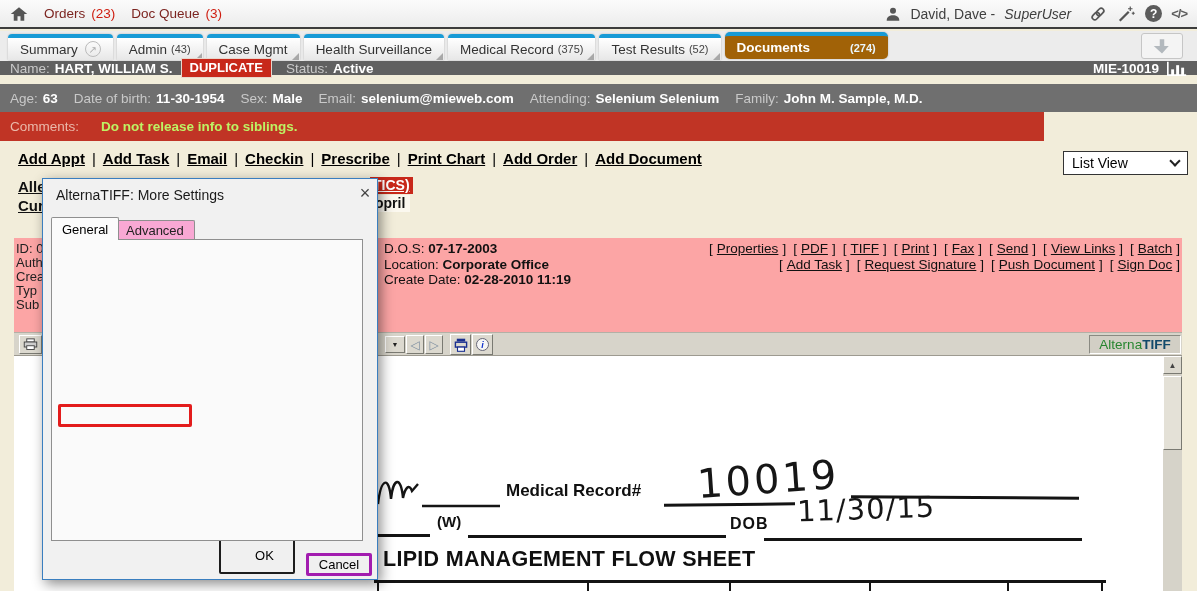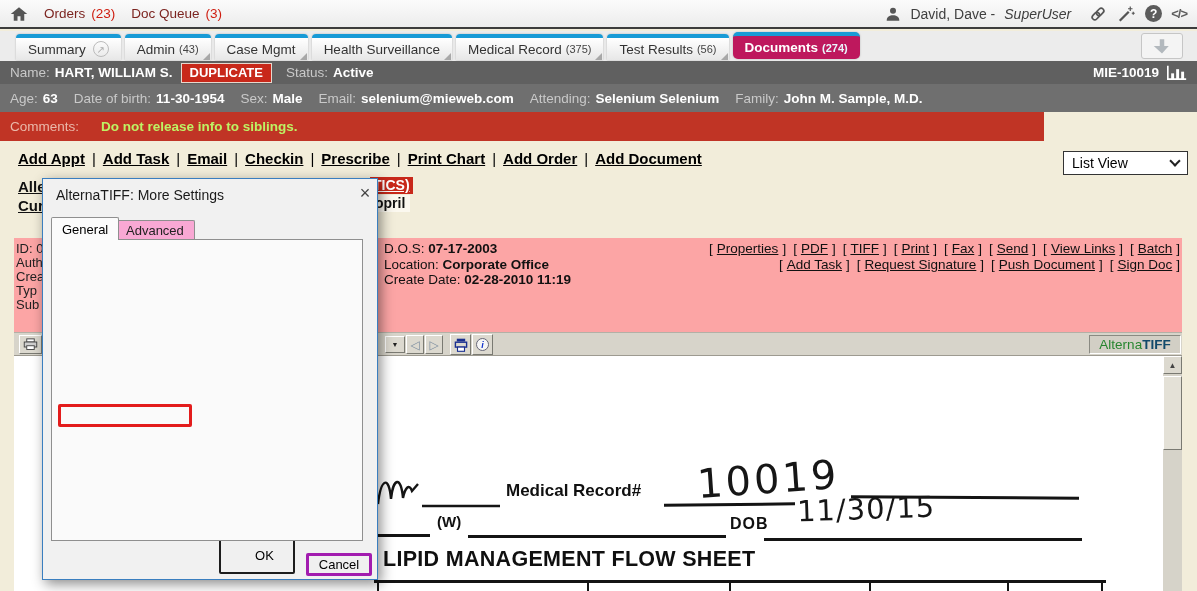--- a/index.html
+++ b/index.html
@@ -18,43 +18,43 @@
   .topbar .tcount { color:#cf1d10; font-size:13.5px; margin-right:16px; }
   .topbar .right { margin-left:auto; display:flex; align-items:center; gap:9px; }
   .username { color:#3f3f3f; font-size:14px; }
   .userrole { color:#3f3f3f; font-size:14px; font-style:italic; }
   .helpcircle { width:17px; height:17px; border-radius:50%; background:#5c5c5c; color:#fff;
                 font-size:12px; font-weight:bold; display:flex; align-items:center; justify-content:center; }
   .codeicon { color:#5c5c5c; font-size:13px; font-weight:bold; letter-spacing:-1px; }
 
   
   .tabbar { left:0; top:31px; width:1197px; height:30px; background:#ececec;
-            display:flex; align-items:flex-end; padding-left:16px; gap:4px; }
+            display:flex; align-items:flex-end; padding-left:8px; gap:4px; }
   .tab { position:relative; height:26px; padding:0 12px 0 12px;
          background:linear-gradient(#ffffff,#e7e7e7);
          border-top:4px solid #189bd6; border-radius:4px 4px 0 0;
          display:flex; align-items:center; font-size:13.5px; color:#333; cursor:pointer;
          box-shadow:0 0 2px rgba(0,0,0,.25); margin-bottom:1px; }
   .tab .cnt { font-size:11px; margin-left:4px; color:#444; }
-  .tab.active { background:#be185d; border-top:4px solid #189bd6; color:#fff; font-weight:bold;
-                border-radius:5px; height:27px; margin-bottom:2px; }
+  .tab.active { background:#a16207; border-top:4px solid #189bd6; color:#fff; font-weight:bold;
+                border-radius:5px; height:27px; margin-bottom:2px;gap:36px; }
   .tab.active .cnt { color:#eaf6fc; font-weight:bold; }
   .fold { position:absolute; right:1px; bottom:0; width:0; height:0;
           border-left:7px solid transparent; border-bottom:7px solid #a8a8a8; }
   .extcircle { width:16px; height:16px; border:1.5px solid #bbb; border-radius:50%;
                color:#aaa; font-size:10px; display:flex; align-items:center; justify-content:center;
                margin-left:7px; }
   .dlbtn { left:1141px; top:33px; width:42px; height:26px; background:#f4f4f4;
            border:1px solid #c6c6c6; border-radius:3px;
            display:flex; align-items:center; justify-content:center; cursor:pointer; }
 
   
   .prow { left:0; width:1197px; color:#fff; display:flex; align-items:center;
           padding:0 10px; font-size:13.5px; }
-  .prow1 { top:61px; height:23px; background:#606060; }
+  .prow1 { top:61px; height:14px; background:#606060; }
   .prow2 { top:84px; height:28px; background:#6f6f6f; }
   .plabel { color:#c9c9c9; margin-right:5px; }
   .pval { font-weight:bold; margin-right:16px; }
   .dupbadge { background:#c8281a; border:1px solid #e8d7cd; font-weight:bold;
               padding:1px 8px 2px; margin:0 14px 0 4px; font-size:13px; }
   .mrn { margin-left:auto; font-weight:bold; display:flex; align-items:center; gap:8px; }
   .commentsbar { left:0; top:112px; width:1044px; height:29px; background:#c03425;
                  display:flex; align-items:center; padding:0 10px; font-size:13.5px; }
   .clabel { color:#eab9aa; margin-right:22px; }
   .ctext { color:#bef264; font-weight:bold; }
@@ -212,21 +212,21 @@
       <span>Health Surveillance</span>
       <span class="fold"></span>
     </div>
     <div class="tab">
       <span>Medical Record</span>
       <span class="cnt">(375)</span>
       <span class="fold"></span>
     </div>
     <div class="tab">
       <span>Test Results</span>
-      <span class="cnt">(56)</span>
+      <span class="cnt">(52)</span>
       <span class="fold"></span>
     </div>
     <div class="tab active">
       <span>Documents</span>
       <span class="cnt">(274)</span>
     </div>
   </div>
   <div class="abs dlbtn">
     <svg width="18" height="18" viewBox="0 0 24 24">
         <path d="M9 3 h6 v9 h6 L12 22 1 12 h8 z" fill="#b2b8bd"></path>

